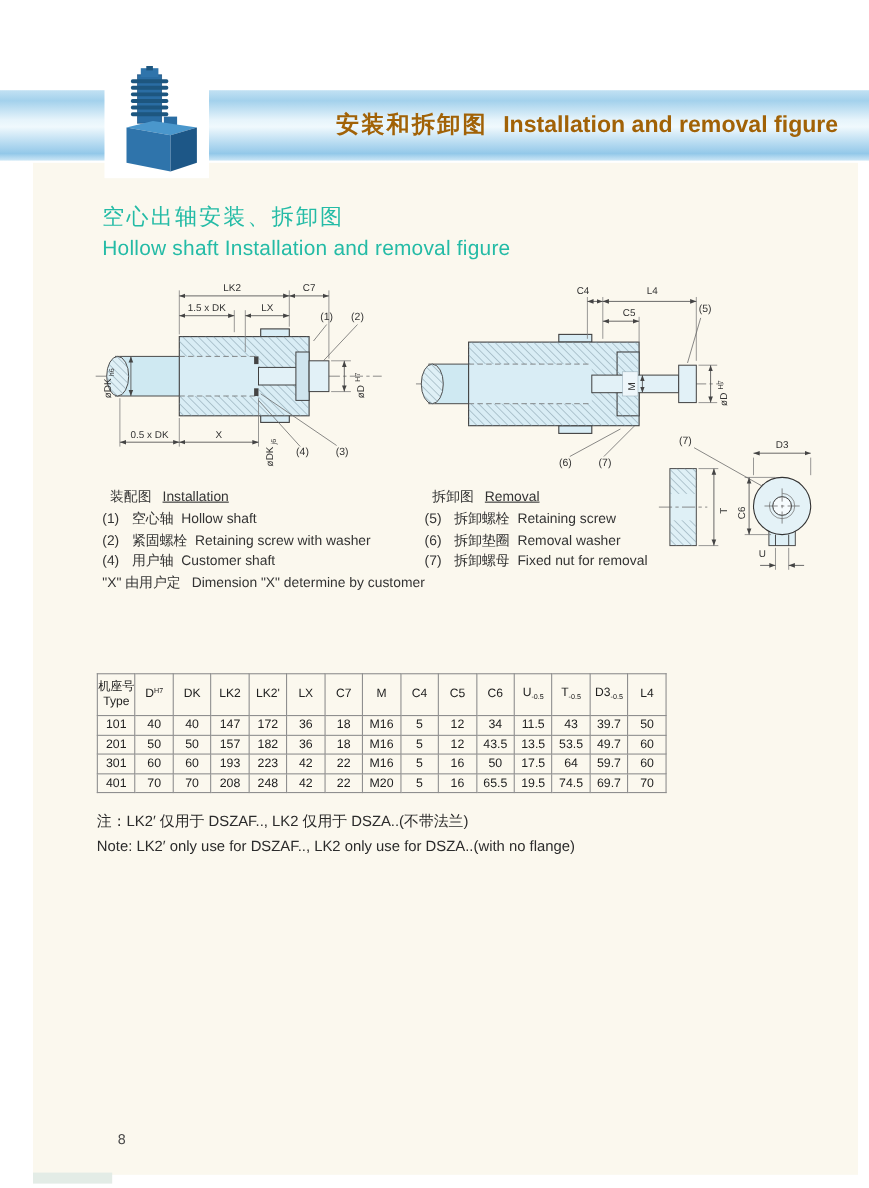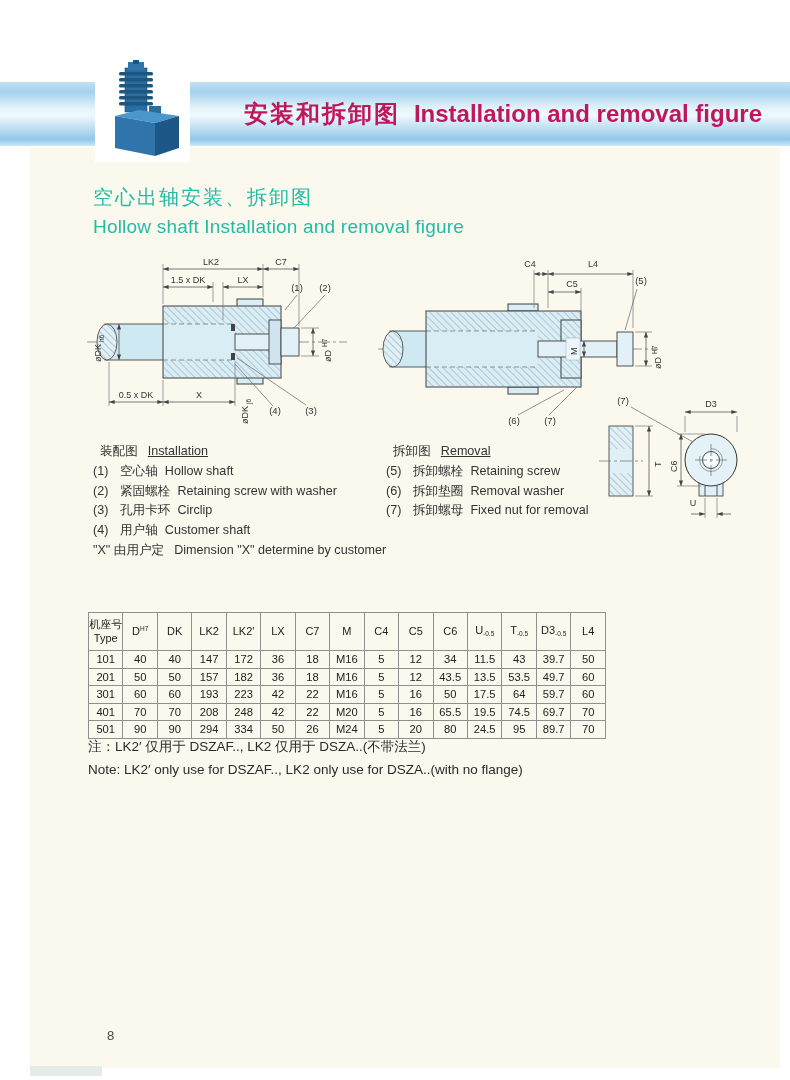--- a/index.html
+++ b/index.html
@@ -2,21 +2,21 @@
 <html><head>
 <meta charset="utf-8">
 <style>
   html,body{margin:0;padding:0;background:#ffffff;}
   .page{position:relative;width:790px;height:1080px;overflow:hidden;background:#ffffff;
         font-family:"Liberation Sans","DejaVu Sans",sans-serif;}
   .paper{position:absolute;left:30px;top:148px;width:750px;height:920px;background:#fbf8ee;}
   .band{position:absolute;left:0;top:82px;width:790px;height:64px;
         background:linear-gradient(180deg,#c2e1f3 0%,#a3d1ec 15%,#e6f4fb 42%,#f0f9fd 52%,#b7dbf1 75%,#93c8e9 90%,#cde7f6 100%);}
   .band-title{position:absolute;top:97px;right:28px;height:34px;line-height:34px;
-        font-size:24px;font-weight:bold;color:#be185d;white-space:nowrap;}
+        font-size:21px;font-weight:bold;color:#a16207;white-space:nowrap;}
   .band-title .zh{letter-spacing:2px;margin-right:14px;}
   .photo{position:absolute;left:95px;top:60px;width:95px;height:102px;background:#ffffff;}
   .sec{position:absolute;left:93px;top:184px;color:#24bba6;}
   .sec-zh{font-size:20px;font-weight:normal;letter-spacing:2px;}
   .sec-en{font-size:19px;margin-top:5px;letter-spacing:0.2px;}
   .dg{position:absolute;}
   .dg1{left:85px;top:254px;}
   .dg2{left:378px;top:254px;}
   .dg3{left:593px;top:390px;}
   
@@ -295,21 +295,20 @@
     <text class="co mid" x="30" y="14">(7)</text>
   </svg>
 
   <div class="legend legend-left">
     <div class="lg-head">
       <span>装配图</span><span class="lg-head-en">Installation</span>
     </div>
     <div id="legend-install-items">
         <div class="legend-row"><span class="lg-no">(1)</span><span class="lg-zh">空心轴</span><span class="lg-en">Hollow shaft</span></div>
         <div class="legend-row"><span class="lg-no">(2)</span><span class="lg-zh">紧固螺栓</span><span class="lg-en">Retaining screw with washer</span></div>
-        <div class="legend-row"><span class="lg-no">(3)</span><span class="lg-zh">孔用卡环</span><span class="lg-en">Circlip</span></div>
         <div class="legend-row"><span class="lg-no">(4)</span><span class="lg-zh">用户轴</span><span class="lg-en">Customer shaft</span></div>
       </div>
     <div class="lg-foot">
       <span>"X" 由用户定</span><span class="lg-foot-en">Dimension "X"  determine by customer</span>
     </div>
   </div>
   <div class="legend legend-right">
     <div class="lg-head">
       <span>拆卸图</span><span class="lg-head-en">Removal</span>
     </div>
@@ -433,37 +432,20 @@
           <td class="td-cell">22</td>
           <td class="td-cell">M20</td>
           <td class="td-cell">5</td>
           <td class="td-cell">16</td>
           <td class="td-cell">65.5</td>
           <td class="td-cell">19.5</td>
           <td class="td-cell">74.5</td>
           <td class="td-cell">69.7</td>
           <td class="td-cell">70</td>
         </tr>
-        <tr>
-          <td class="td-cell">501</td>
-          <td class="td-cell">90</td>
-          <td class="td-cell">90</td>
-          <td class="td-cell">294</td>
-          <td class="td-cell">334</td>
-          <td class="td-cell">50</td>
-          <td class="td-cell">26</td>
-          <td class="td-cell">M24</td>
-          <td class="td-cell">5</td>
-          <td class="td-cell">20</td>
-          <td class="td-cell">80</td>
-          <td class="td-cell">24.5</td>
-          <td class="td-cell">95</td>
-          <td class="td-cell">89.7</td>
-          <td class="td-cell">70</td>
-        </tr>
       </tbody>
   </table>
 
   <div class="note">
     <div>注：LK2′ 仅用于 DSZAF.., LK2 仅用于 DSZA..(不带法兰)</div>
     <div>Note: LK2′ only use for DSZAF.., LK2 only use for DSZA..(with no  flange)</div>
   </div>
 
   <div class="pageno">8</div>
   <div class="bottom-strip"></div>

